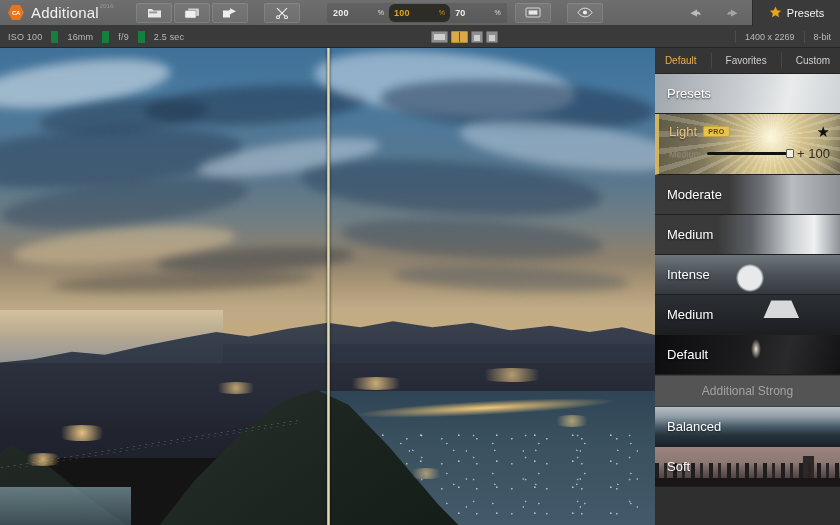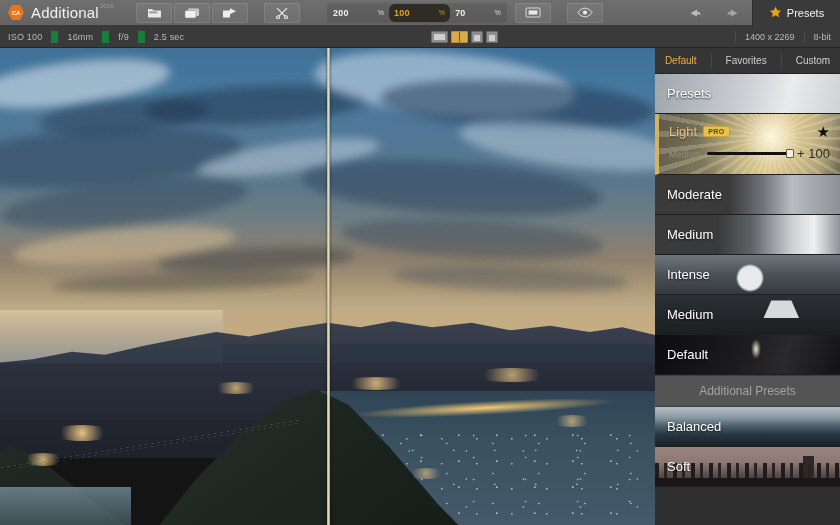--- a/index.html
+++ b/index.html
@@ -575,21 +575,21 @@
           <div class="thumb th-strong"></div>
           <div class="pname">Medium</div>
         </div>
 
 
         <div class="preset">
           <div class="thumb th-extreme"></div>
           <div class="pname">Default</div>
         </div>
 
-        <div class="section-header">Additional Presets</div>
+        <div class="section-header">Additional Strong</div>
 
         <div class="preset">
           <div class="thumb th-balanced"></div>
           <div class="pname">Balanced</div>
         </div>
 
         <div class="preset">
           <div class="thumb th-soft">
             <div class="tower"></div>
           </div>

